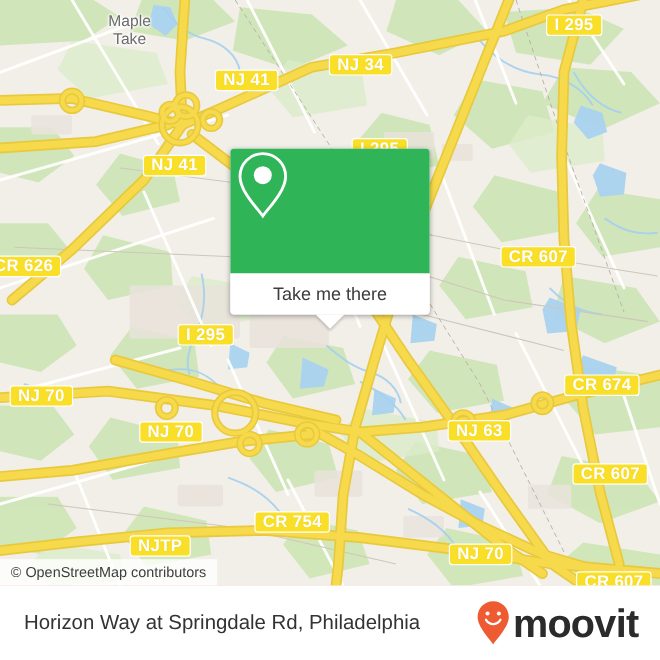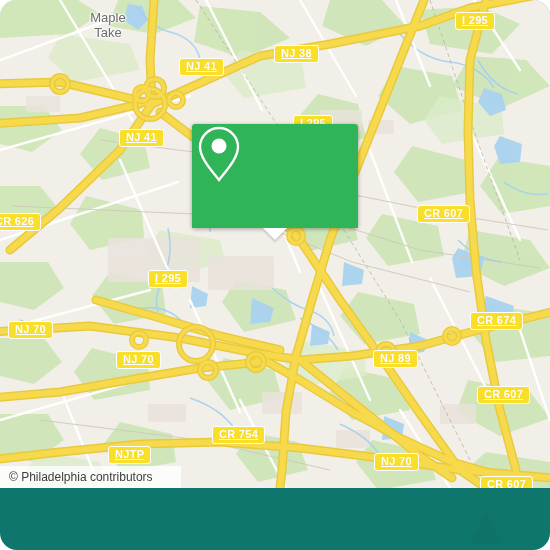--- a/index.html
+++ b/index.html
@@ -1,30 +1,30 @@
 <!DOCTYPE html>
 <html><head>
 <meta charset="utf-8">
 <style>
   html,body{margin:0;padding:0;background:#fff;}
   body{width:550px;height:550px;overflow:hidden;
        font-family:"Liberation Sans","DejaVu Sans",sans-serif;}
-  #app{position:relative;width:550px;height:550px;overflow:hidden;background:#0f766e;border-radius:17px;}
+  #app{position:relative;width:550px;height:550px;overflow:hidden;background:#fca5a5;}
 
   
   .map{position:absolute;left:0;top:0;width:550px;height:488px;overflow:hidden;
        background:#f2efe9;}
   .map svg{position:absolute;left:0;top:0;}
 
   
   .shield{position:absolute;background:#fadf28;border:1.5px solid #ffffff;
-          border-radius:3px;color:#ffffff;font-size:11px;font-weight:bold;
+          border-radius:3px;color:#ffffff;font-size:14px;font-weight:bold;
           letter-spacing:.3px;padding:2px 6px 3px;white-space:nowrap;
           box-sizing:border-box;line-height:11px;
-          text-shadow:0 0 1px rgba(180,150,0,.25);text-decoration:underline;}
+          text-shadow:0 0 1px rgba(180,150,0,.25);}
 
   
   .place{position:absolute;color:#6b6b6b;font-size:13px;line-height:15px;
          text-align:center;font-weight:normal;
          text-shadow:1px 0 2px #fff,-1px 0 2px #fff,0 1px 2px #fff,0 -1px 2px #fff;}
 
   
   .attrib{position:absolute;left:0;top:466px;height:22px;
           background:rgba(255,255,255,.78);display:flex;align-items:center;
           padding:0 8px 0 9px;box-sizing:border-box;}
@@ -262,47 +262,62 @@
           <circle cx="60" cy="84" r="8"></circle>
       </g>
     </svg>
 
     <div class="place" style="left:68px;top:10px;width:80px;">
       <div>Maple</div>
       <div>Take</div>
     </div>
 
     <div class="shield" style="left:455px;top:12px;">I 295</div>
-    <div class="shield" style="left:274px;top:45px;">NJ 38</div>
+    <div class="shield" style="left:274px;top:45px;">NJ 34</div>
     <div class="shield" style="left:179px;top:58px;">NJ 41</div>
     <div class="shield" style="left:293px;top:115px;">I 295</div>
     <div class="shield" style="left:119px;top:129px;">NJ 41</div>
     <div class="shield" style="left:417px;top:205px;">CR 607</div>
     <div class="shield" style="left:-12px;top:213px;">CR 626</div>
     <div class="shield" style="left:148px;top:270px;">I 295</div>
     <div class="shield" style="left:470px;top:312px;">CR 674</div>
     <div class="shield" style="left:8px;top:321px;">NJ 70</div>
     <div class="shield" style="left:116px;top:351px;">NJ 70</div>
-    <div class="shield" style="left:373px;top:350px;">NJ 89</div>
+    <div class="shield" style="left:373px;top:350px;">NJ 63</div>
     <div class="shield" style="left:477px;top:386px;">CR 607</div>
     <div class="shield" style="left:212px;top:426px;">CR 754</div>
     <div class="shield" style="left:81px;top:446px;margin-left:27px;">NJTP</div>
     <div class="shield" style="left:374px;top:453px;">NJ 70</div>
     <div class="shield" style="left:480px;top:476px;">CR 607</div>
 
     <div class="attrib" style="width: 181px;">
-      <span>© Philadelphia contributors</span>
+      <span>© OpenStreetMap contributors</span>
     </div>
 
     <div class="card">
       <div class="card-top" style="background:#2fb457;">
         <svg width="54" height="60" viewBox="0 0 54 60">
           <path d="M27 4C16.5 4 8 12.5 8 23c0 12 14 26 19 33 5-7 19-21 19-33C46 12.5 37.5 4 27 4z" fill="none" stroke="#ffffff" stroke-width="2.4"></path>
           <circle cx="27" cy="22" r="7.5" fill="#ffffff"></circle>
         </svg>
       </div>
+      <div class="card-bottom">
+        <span>Take me there</span>
+      </div>
       <div class="card-tail"></div>
     </div>
   </div>
 
   <div class="watermark">▲</div>
+  <div class="footer">
+    <div class="footer-title">Horizon Way at Springdale Rd, Philadelphia</div>
+    <div class="logo">
+      <svg width="30" height="38" viewBox="0 0 30 38">
+        <path d="M15 1C7.8 1 2 6.8 2 14c0 8.6 10.2 18.5 13 23 2.8-4.5 13-14.4 13-23C28 6.8 22.2 1 15 1z" fill="#ee5b32"></path>
+        <circle cx="10.3" cy="11.3" r="1.7" fill="#ffffff"></circle>
+        <circle cx="19.7" cy="11.3" r="1.7" fill="#ffffff"></circle>
+        <path d="M9 16.5c1.6 2.4 4 3.6 6 3.6s4.4-1.2 6-3.6" fill="none" stroke="#ffffff" stroke-width="1.9" stroke-linecap="round"></path>
+      </svg>
+      <div class="logo-word">moovit</div>
+    </div>
+  </div>
 
 </div>
 
 </body></html>

